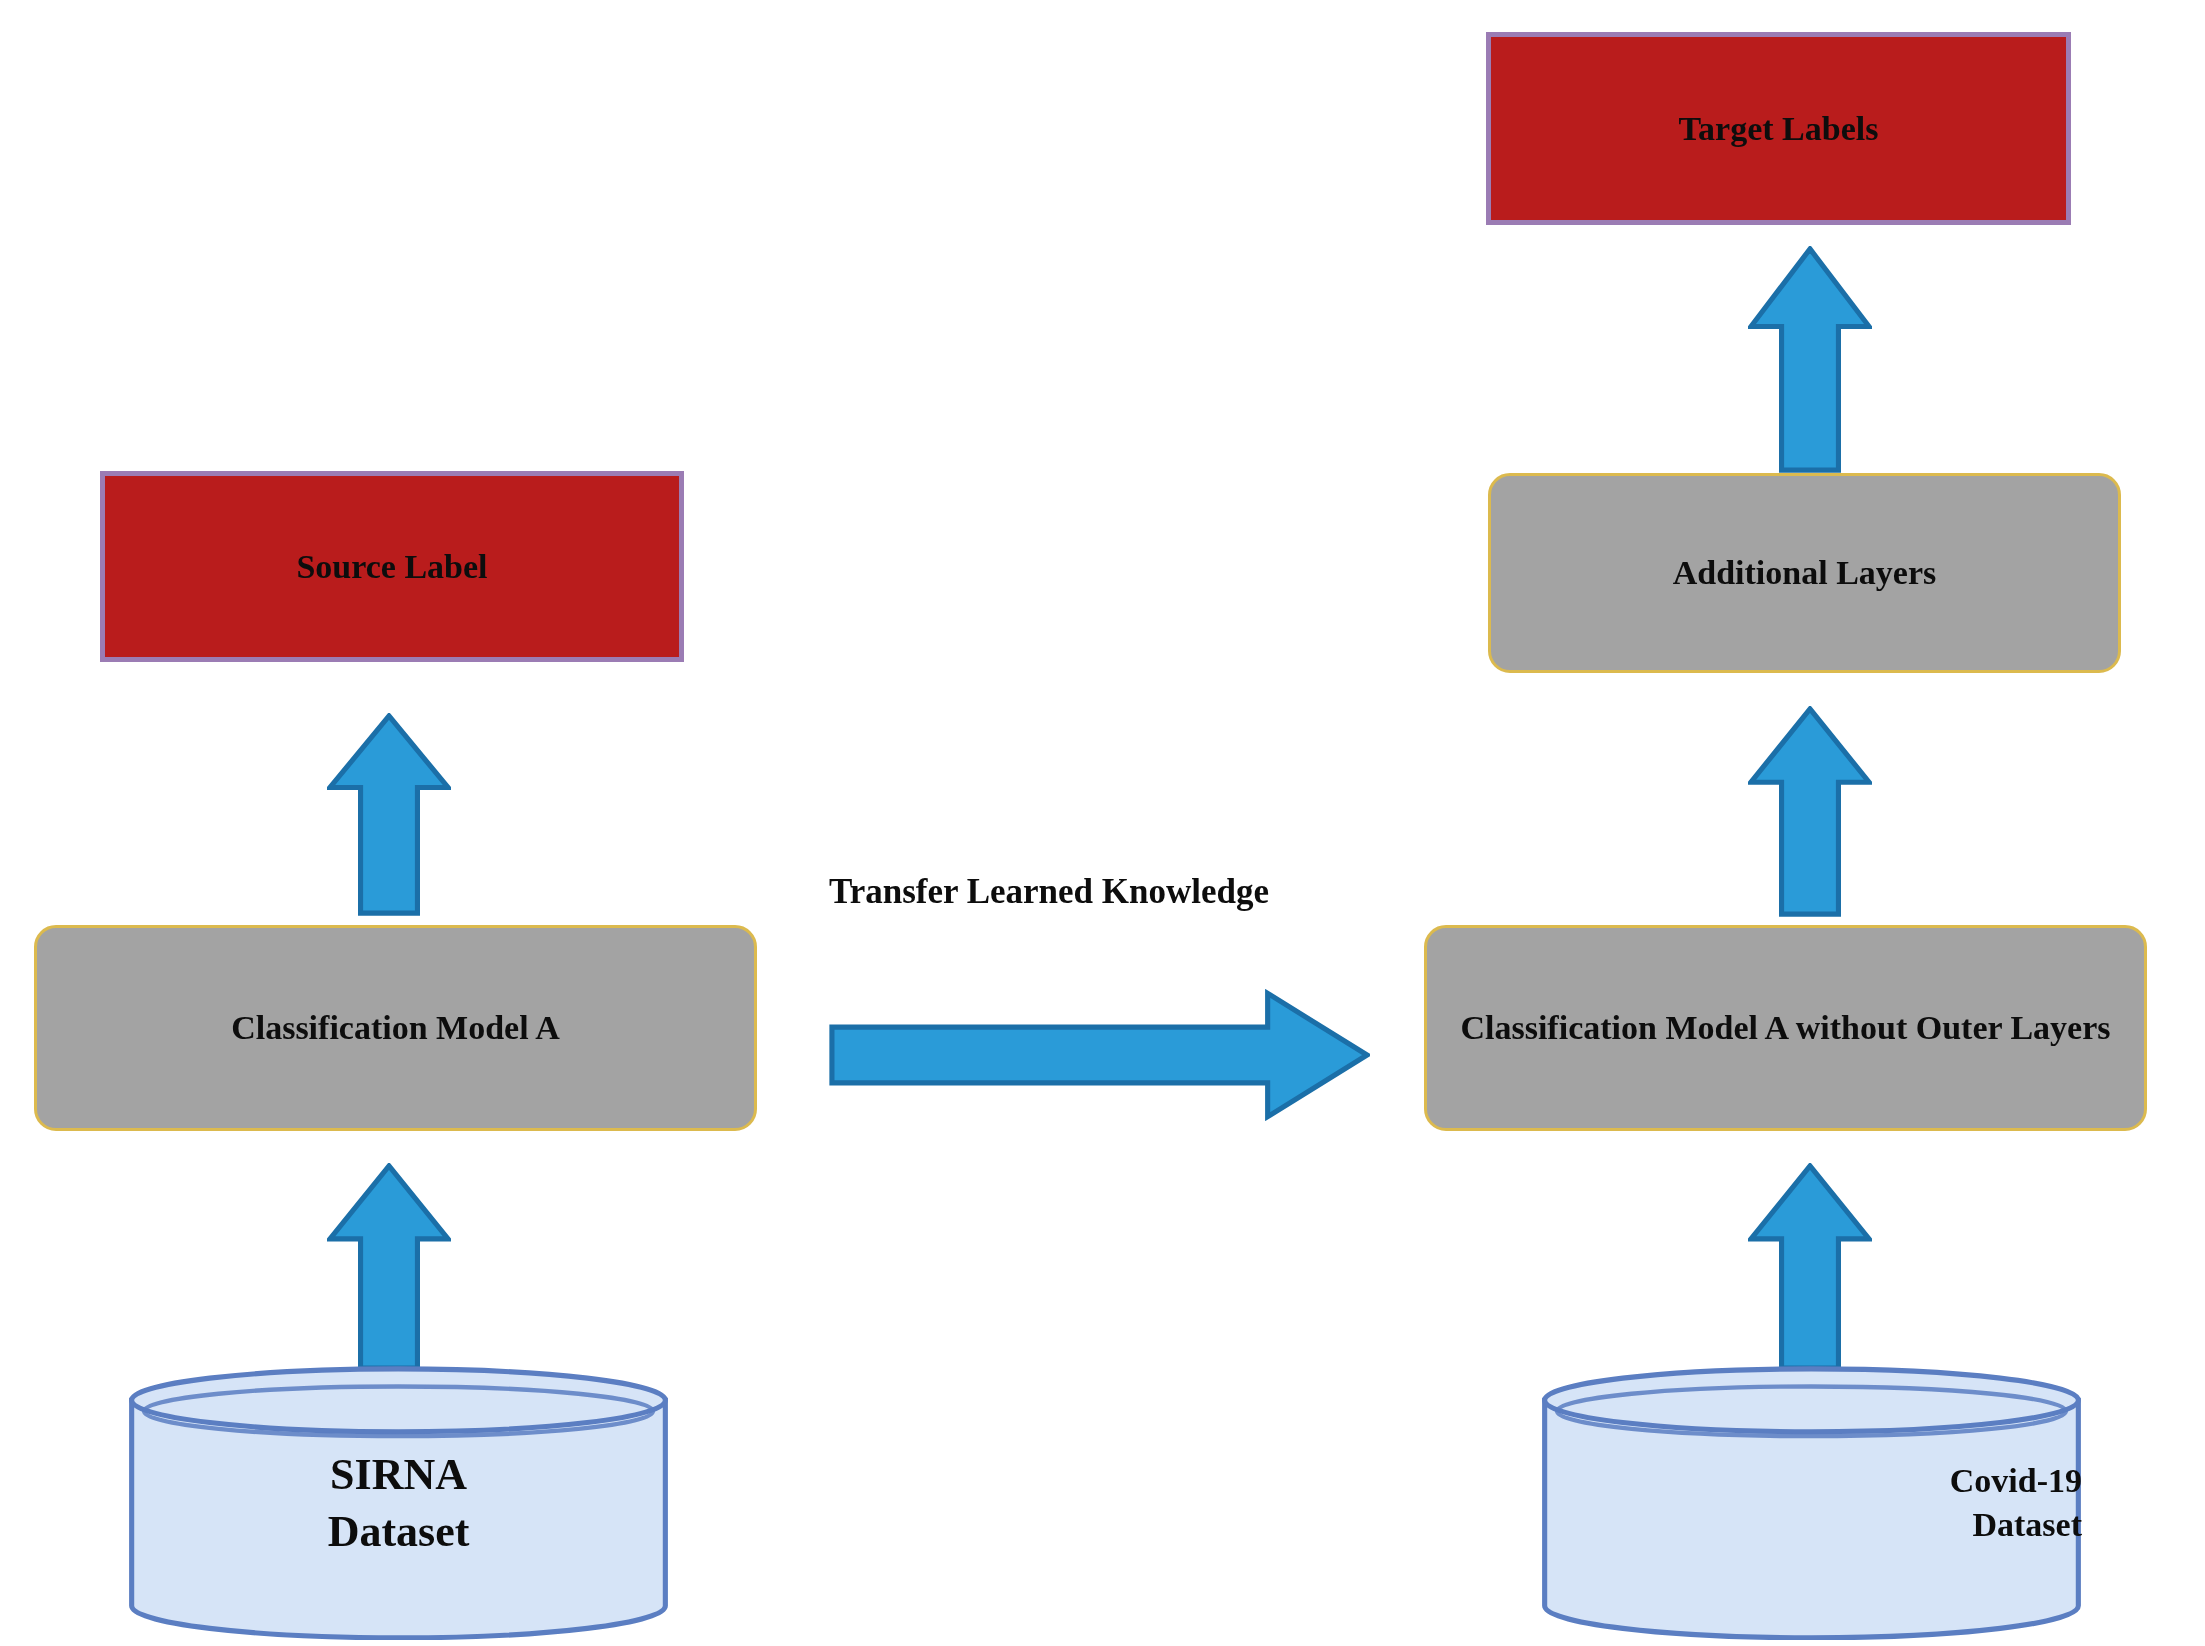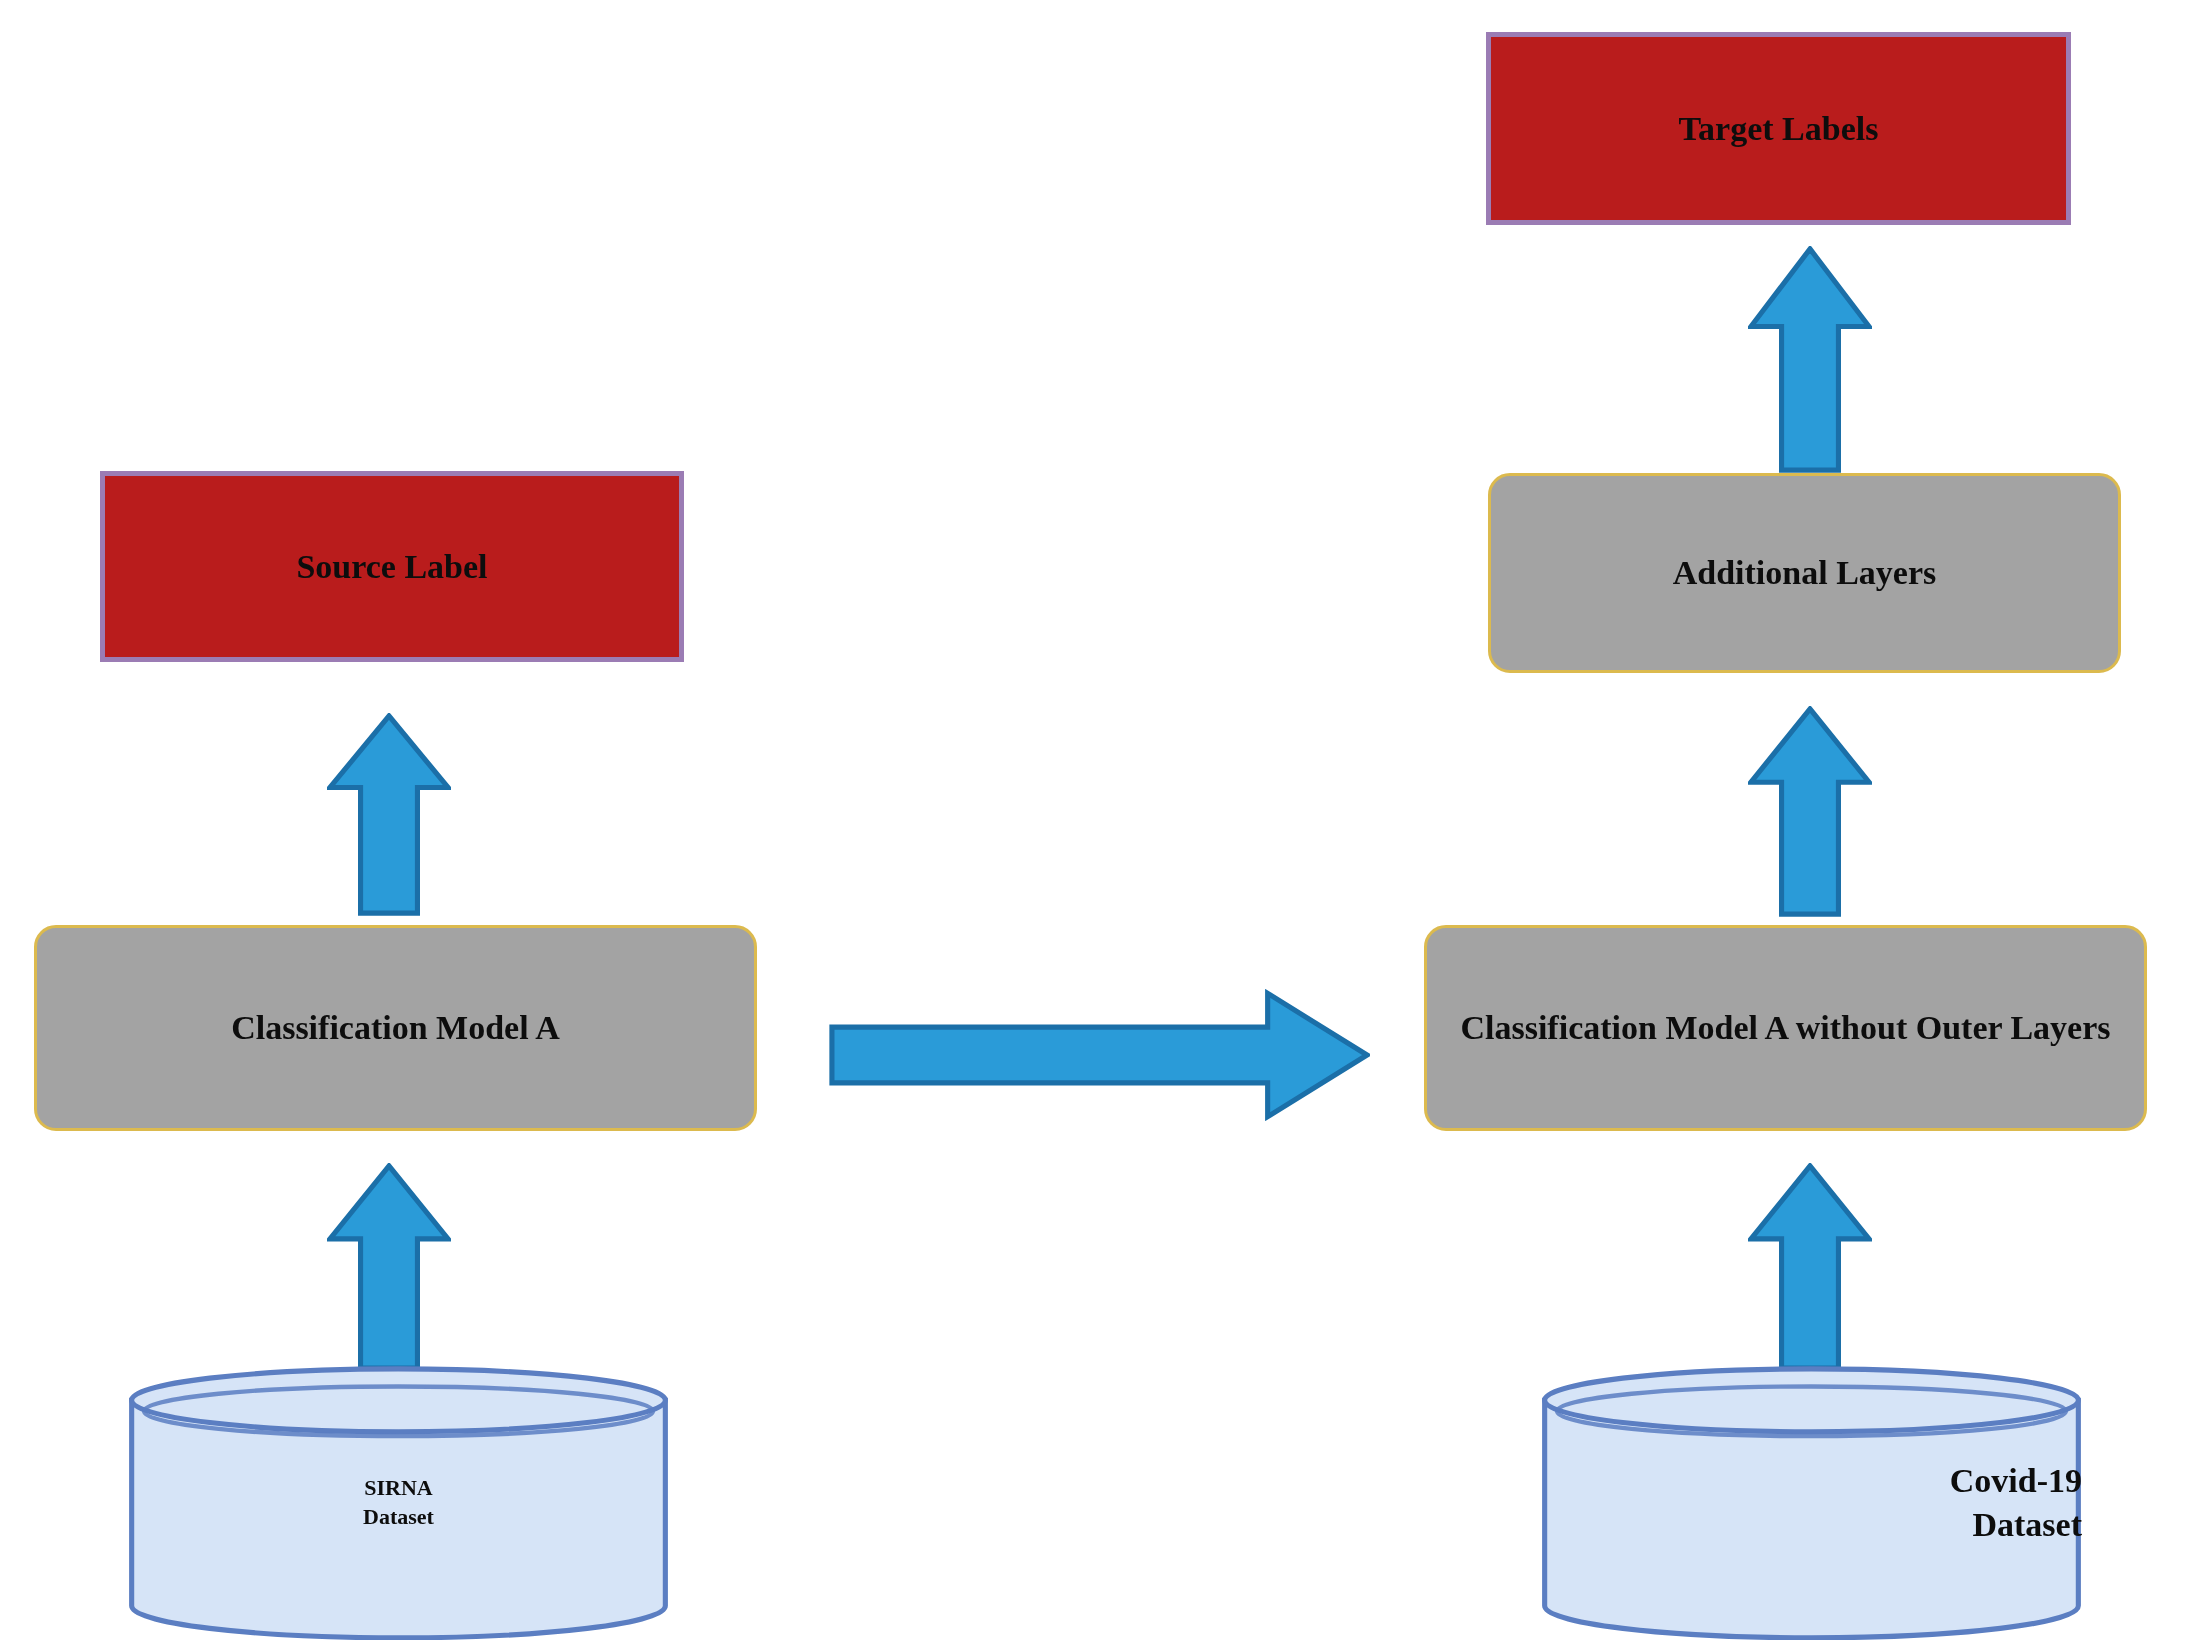--- a/index.html
+++ b/index.html
@@ -53,24 +53,25 @@
       <polygon points="85,4 166,104 124,104 124,281 46,281 46,104 4,104" fill="#2a9bd8" stroke="#1b6fa8" stroke-width="7" stroke-linejoin="miter"></polygon>
     </svg>
   </div>
 
   <div class="cyl" style="left:128px;top:1366px;width:541px;height:274px;">
     <svg viewBox="0 0 740 375" preserveAspectRatio="none">
       <path d="M5,47 L5,328 A365,44 0 0 0 735,328 L735,47 Z" fill="#d6e4f7" stroke="#5b7ec2" stroke-width="7"></path>
       <ellipse cx="370" cy="47" rx="365" ry="43" fill="#d6e4f7" stroke="#5b7ec2" stroke-width="7"></ellipse>
       <ellipse cx="370" cy="62" rx="348" ry="34" fill="none" stroke="#5b7ec2" stroke-width="6" opacity="0.85"></ellipse>
     </svg>
-    <div class="cyl-label" style="font-size:22px;">SIRNA
+    <div class="cyl-label" style="font-size:44px;">SIRNA
 Dataset</div>
   </div>
 
+  <div class="freelabel" style="left:829px;top:872px;font-size:35px;">Transfer Learned Knowledge</div>
 
   <div class="arrow" style="left:829px;top:989px;width:541px;height:132px;">
     <svg viewBox="0 0 740 180" preserveAspectRatio="none">
       <polygon points="4,52 600,52 600,6 736,90 600,174 600,128 4,128" fill="#2a9bd8" stroke="#1b6fa8" stroke-width="7" stroke-linejoin="miter"></polygon>
     </svg>
   </div>
 
   <div class="node purple" style="left:1486px;top:32px;width:585px;height:193px;font-size:34px;">
     <span>Target Labels</span>
   </div>

